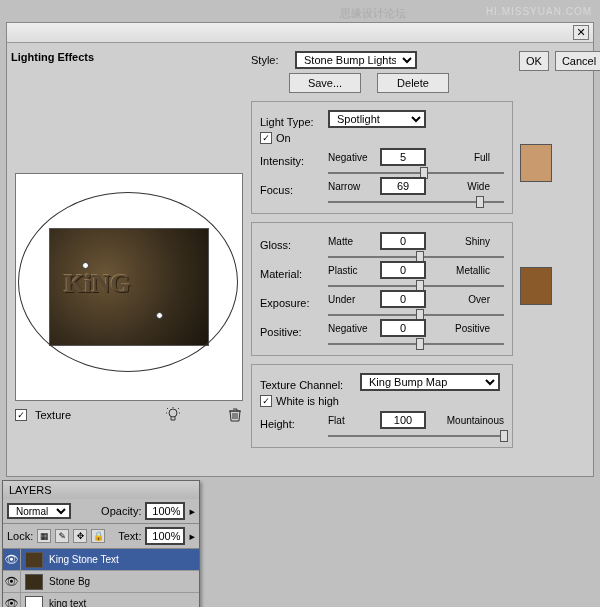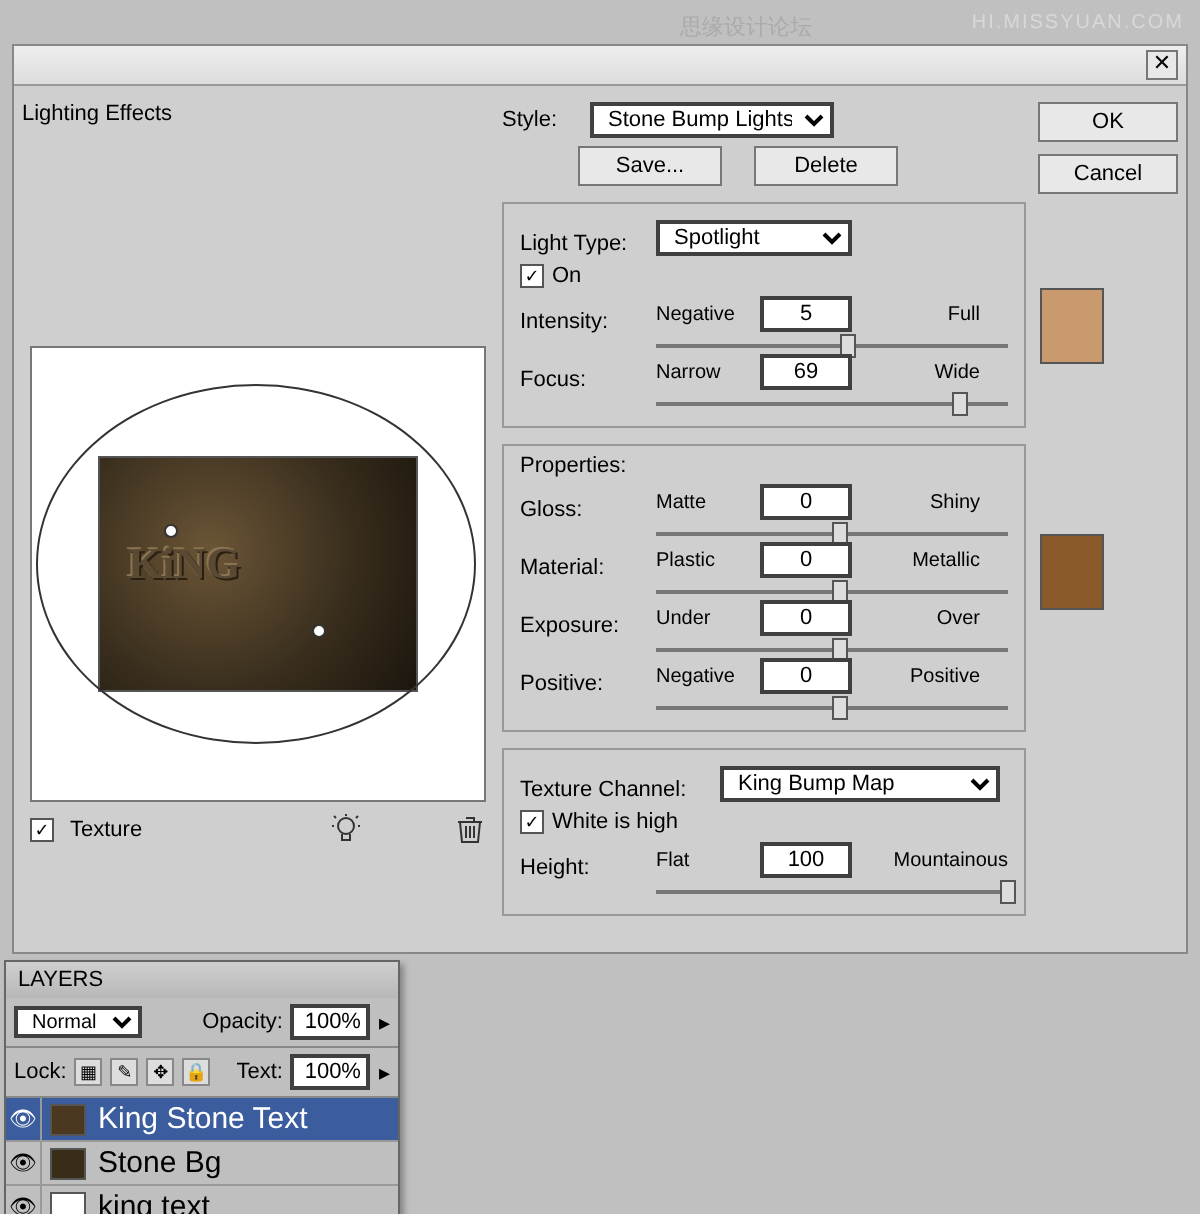--- a/index.html
+++ b/index.html
@@ -1,31 +1,31 @@
 <!DOCTYPE html>
 <html><head>
 <meta charset="utf-8">
 <style>
 * { box-sizing: border-box; margin: 0; padding: 0; font-family: Tahoma, sans-serif; font-size: 11px; }
 body { background: #c0c0c0; width: 600px; height: 607px; position: relative; }
 .watermark { position: absolute; top: 6px; right: 8px; color: #d8d8d8; font-size: 10px; letter-spacing: 1px; }
 .watermark-cn { position: absolute; top: 6px; left: 340px; color: #aaa; font-size: 11px; }
 .dialog { position: absolute; top: 22px; left: 6px; width: 588px; height: 455px; background: #cfcfcf; border: 1px solid #888; }
 .titlebar { background: linear-gradient(#eee,#ddd); height: 20px; display: flex; align-items: center; padding: 0 4px; border-bottom: 1px solid #999; }
-.titlebar .title { font-weight: normal; flex: 1; margin-top: 48px; }
+.titlebar .title { font-weight: bold; flex: 1; margin-top: 48px; }
 .close-btn { width: 16px; height: 15px; background: #e8e8e8; border: 1px solid #777; text-align: center; line-height: 12px; cursor: pointer; }
 .dlg-body { display: flex; padding: 8px; gap: 8px; }
 .left-col { width: 228px; }
 .right-col { flex: 1; position: relative; display: flex; gap: 6px; }
 .right-main { flex: 1; }
-.right-buttons { width: 70px; display: flex; flex-direction: column; gap: 6px; }
+.right-buttons { width: 70px; display: flex; flex-direction: row; gap: 6px; }
 .btn { background: #e8e8e8; border: 1px solid #777; padding: 2px 6px; text-align: center; cursor: pointer; height: 20px; line-height: 14px; }
 .preview-box { width: 228px; height: 228px; background: #fff; border: 1px solid #777; margin-top: 122px; position: relative; display: flex; align-items: center; justify-content: center; }
 .preview-img { width: 160px; height: 118px; background: radial-gradient(circle at 35% 40%, #6b5536 0%, #3a2f1e 55%, #1b150d 100%); position: relative; border: 1px solid #555; }
-.preview-text { position: absolute; top: 40px; left: 14px; color: #5a4a34; font-family: Georgia, serif; font-size: 22px; font-weight: bold; text-shadow: 1px 1px 0 #2a2012, -1px -1px 0 #8a7452; }
+.preview-text { position: absolute; top: 40px; left: 14px; color: #5a4a34; font-family: Georgia, serif; font-size: 26px; font-weight: bold; text-shadow: 1px 1px 0 #2a2012, -1px -1px 0 #8a7452; }
 .ellipse { position: absolute; border: 1px solid #333; border-radius: 50%; width: 220px; height: 180px; top: 18px; left: 2px; }
 .handle { position: absolute; width: 7px; height: 7px; background: #fff; border: 1px solid #333; border-radius: 50%; }
 .preview-row { display: flex; align-items: center; gap: 8px; margin-top: 6px; }
 .chk { width: 12px; height: 12px; border: 1px solid #555; background: #fff; display: inline-flex; align-items: center; justify-content: center; font-size: 9px; }
 .bulb, .trash { width: 16px; height: 16px; display: inline-block; }
 fieldset { border: 1px solid #999; padding: 6px 8px 8px 8px; margin-bottom: 8px; }
 fieldset > .row:first-child { margin-top: 2px; }
 .row { display: flex; align-items: flex-end; margin: 4px 0; gap: 4px; }
 .lbl { width: 64px; }
 select, input[type=text] { background: #fff; border: 2px solid #404040; height: 18px; padding: 0 3px; font-size: 11px; }
@@ -44,21 +44,21 @@
 .top-buttons { display: flex; gap: 16px; margin: 4px 0 8px 38px; }
 .sec { position: relative; }
 .swatch-abs { position: absolute; right: -40px; }
 .layers { position: absolute; top: 480px; left: 2px; width: 198px; background: #bfbfbf; border: 1px solid #666; box-shadow: 2px 2px 3px rgba(0,0,0,0.3); }
 .layers .hdr { background: linear-gradient(#cfcfcf,#b8b8b8); padding: 3px 6px; font-size: 10px; display: flex; align-items: center; }
 .layers .toolbar { padding: 3px 4px; display: flex; align-items: center; gap: 4px; border-bottom: 1px solid #888; }
 .layers .toolbar2 { padding: 3px 4px; display: flex; align-items: center; gap: 4px; border-bottom: 1px solid #888; font-size: 10px; }
 .layer-row { display: flex; align-items: center; height: 22px; border-bottom: 1px solid #999; }
 .eye { width: 18px; text-align: center; border-right: 1px solid #999; height: 100%; display:flex;align-items:center;justify-content:center; }
 .thumb-sq { width: 18px; height: 16px; margin: 0 4px; border: 1px solid #555; }
-.layer-name { flex: 1; padding-left: 2px; font-size: 15px; }
+.layer-name { flex: 1; padding-left: 2px; font-size: 10px; }
 .layer-row.sel { background: #3b5d9e; color: #fff; }
 .mini-sel { width: 64px; height: 16px; font-size: 10px; }
 .mini-num { width: 40px; height: 16px; text-align: right; font-size: 10px; }
 .lock-icons span { display:inline-block; width:14px; height:14px; border:1px solid #888; background:#ddd; font-size:9px; text-align:center; line-height:12px; margin-right:1px;}
 </style>
 </head>
 <body>
 
 <div class="watermark-cn">思缘设计论坛</div>
 <div class="watermark">HI.MISSYUAN.COM</div>
@@ -142,23 +142,20 @@
               </div>
               <div class="track">
                   <div class="thumb" style="left:84%"></div>
                 </div>
             </div>
           </div>
           <div class="swatch s1 swatch-abs" style="top:42px"></div>
         </fieldset>
 
         <fieldset class="sec">
-          <div class="row" style="margin:-2px 0 2px 0">
-              <span>Properties:</span>
-            </div>
           <div class="slider-row">
             <span class="lbl">Gloss:</span>
             <div class="slider-area">
               <div style="display:flex;align-items:center;gap:4px">
                 <span class="end-lbl">Matte</span>
                 <input class="num" type="text" value="0" style="">
                 <span class="end-lbl r">Shiny</span>
               </div>
               <div class="track">
                   <div class="thumb" style="left:50%"></div>

